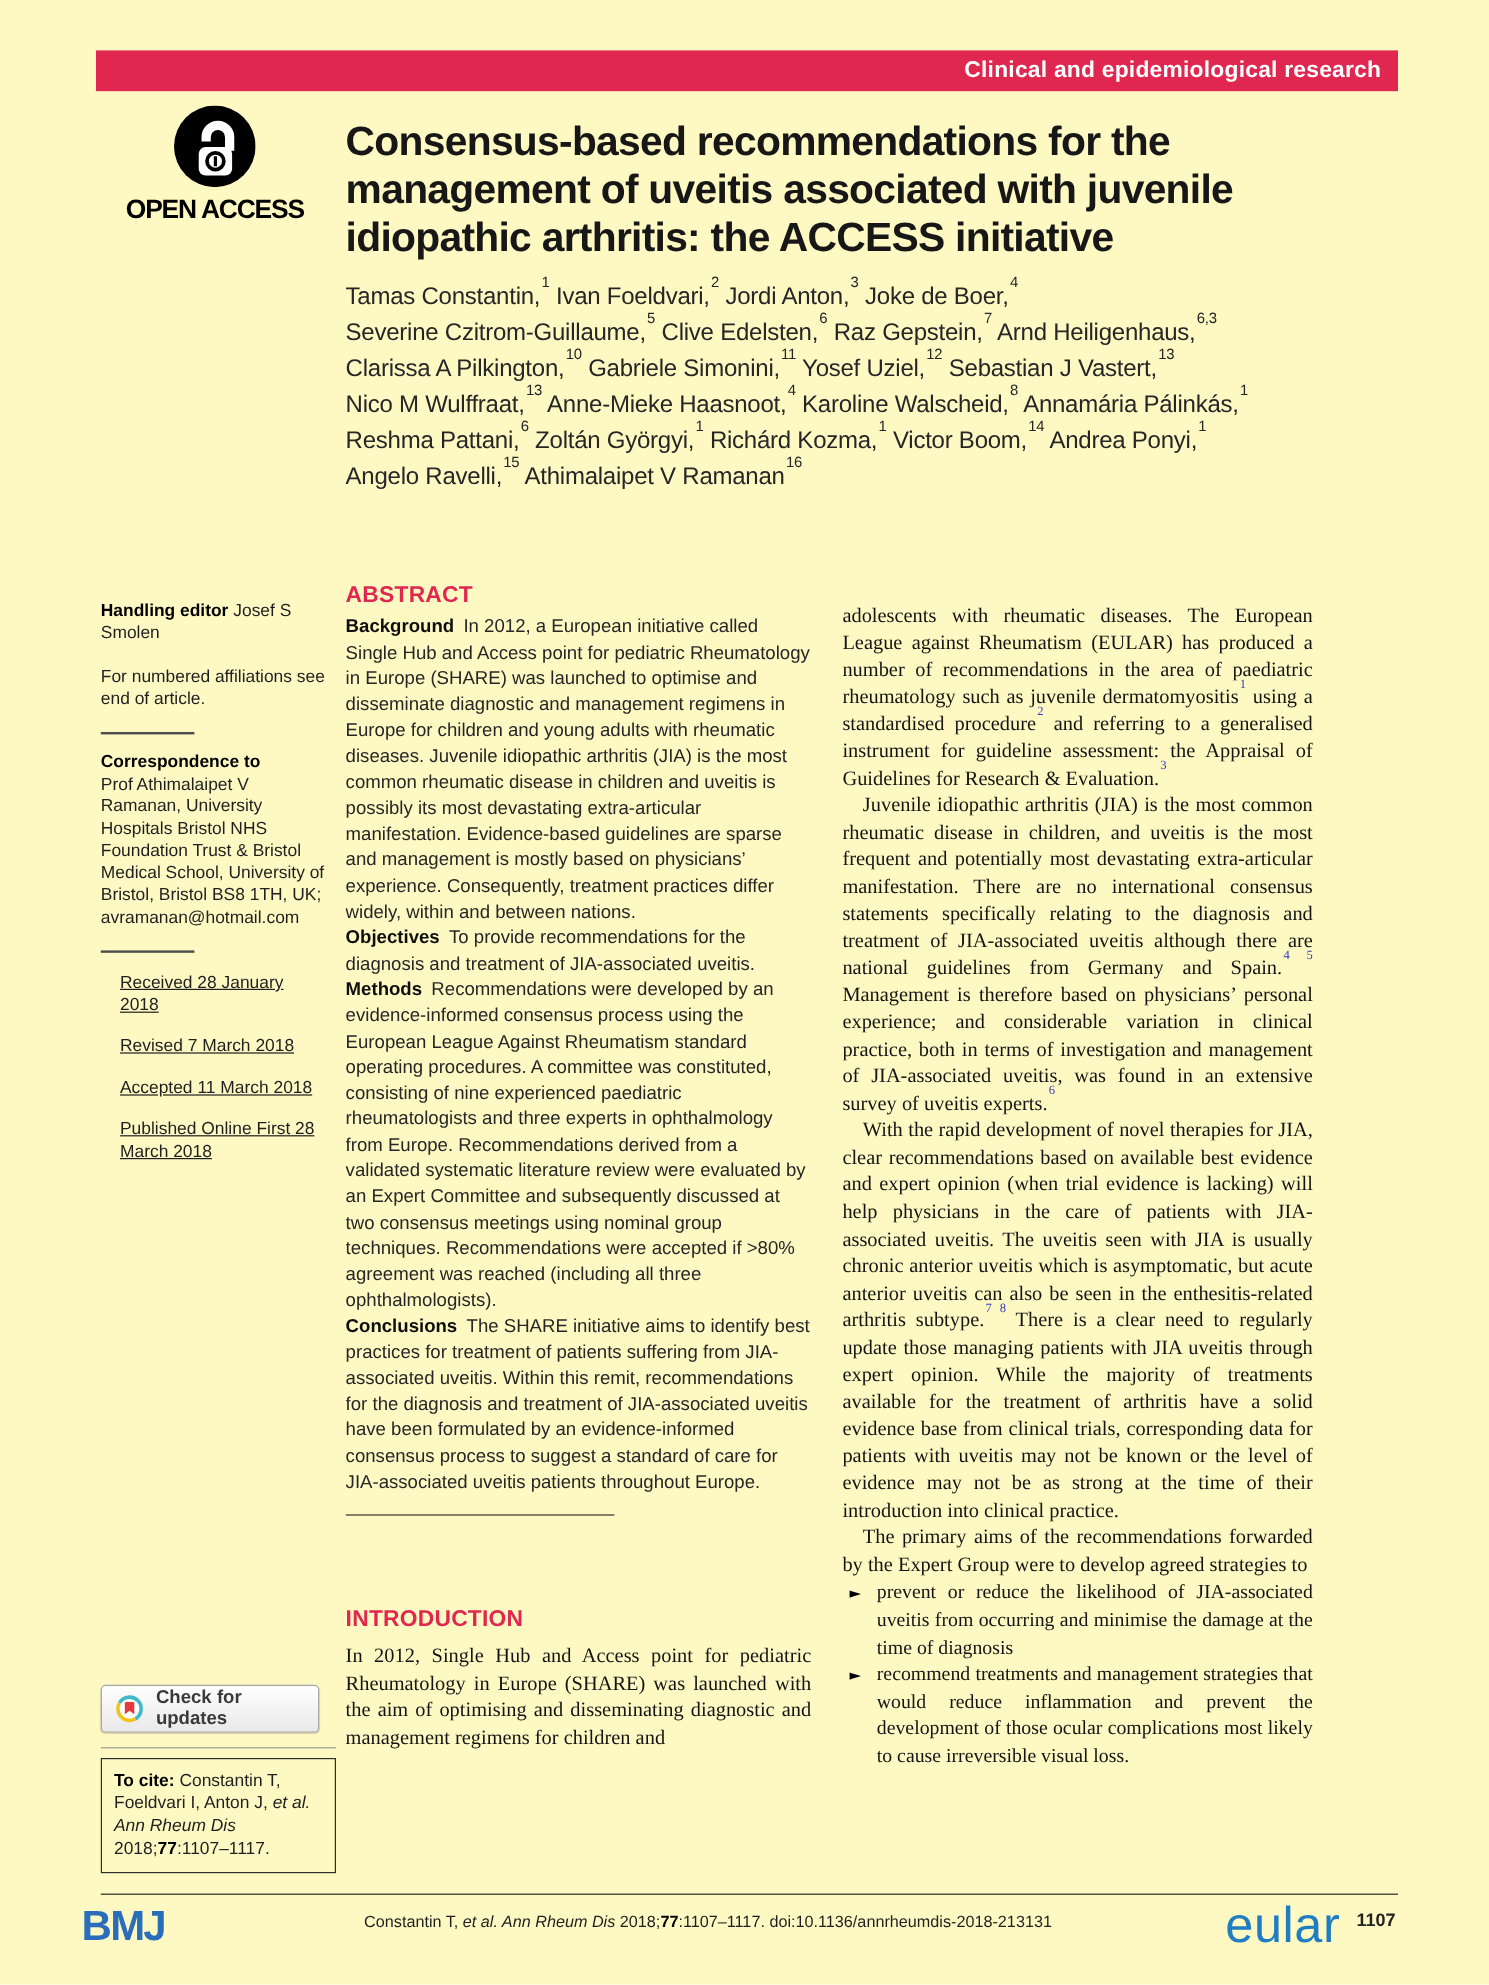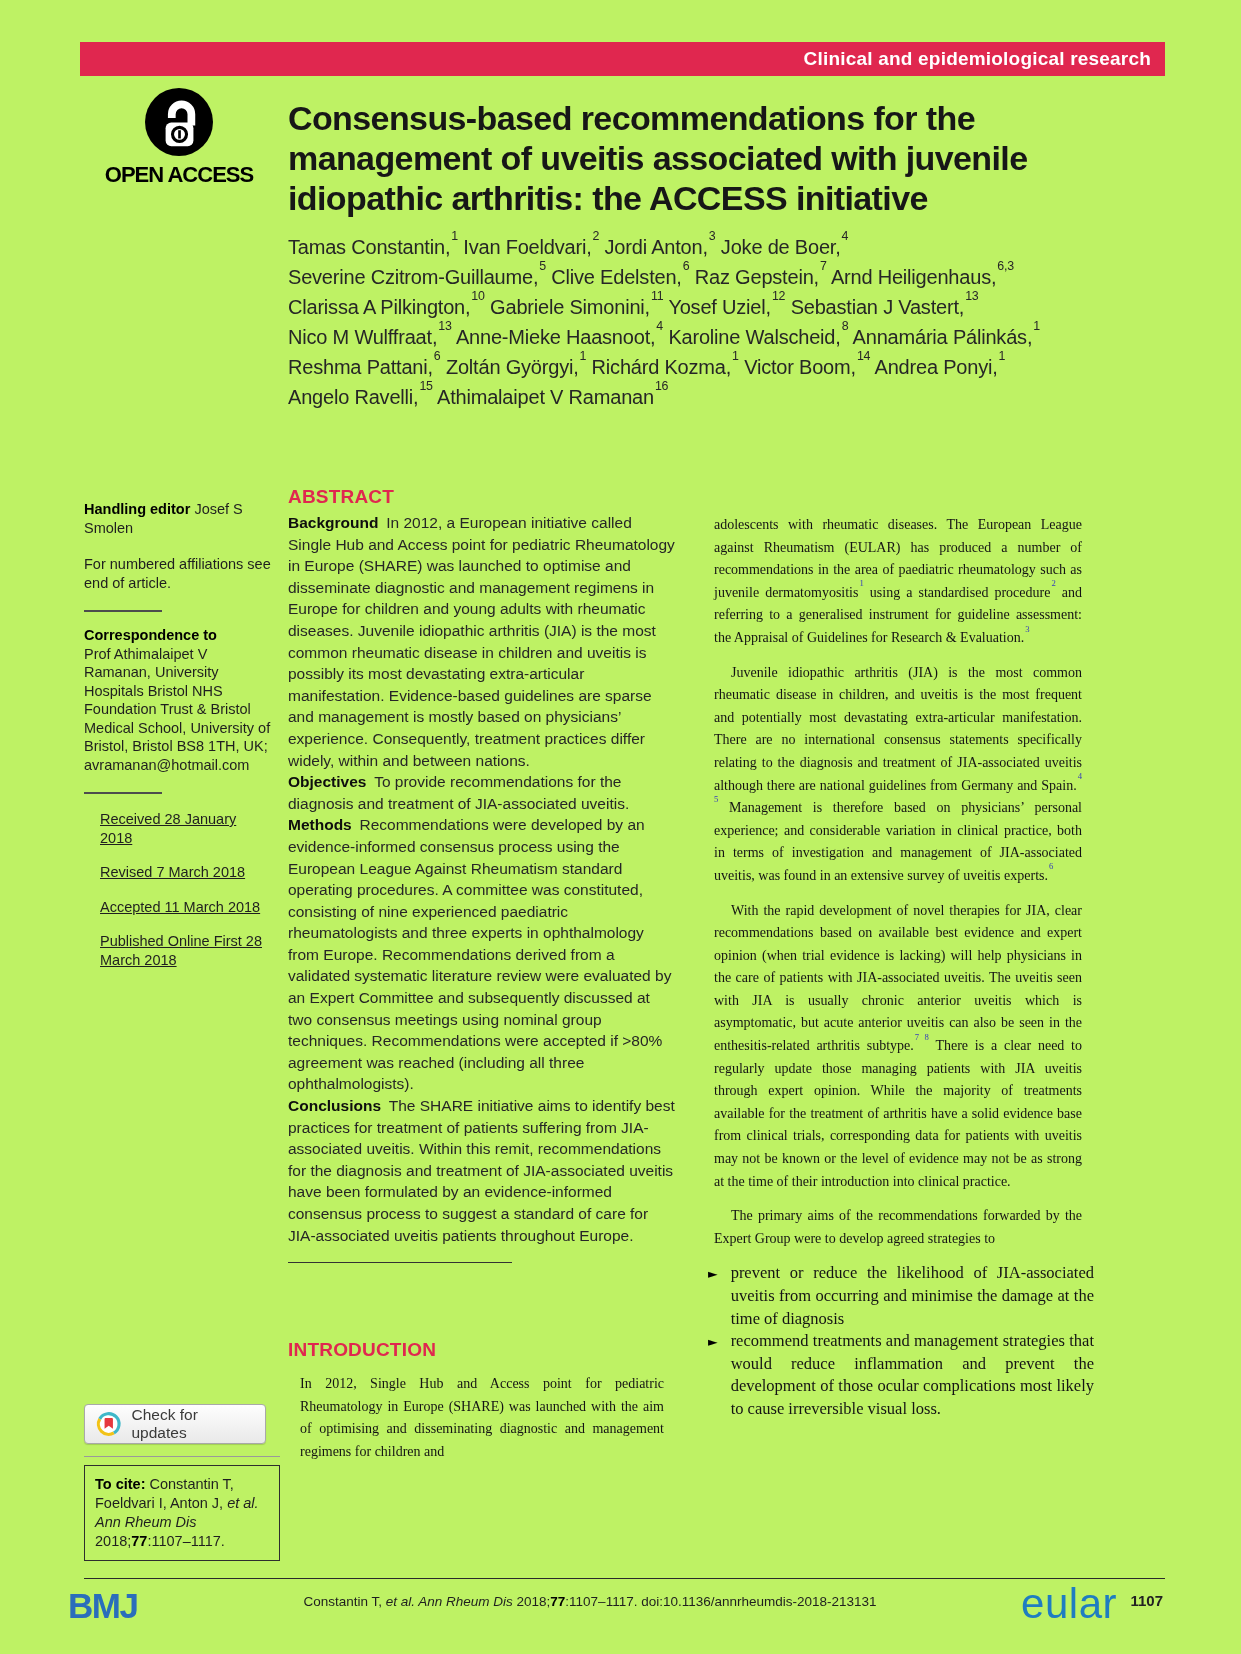--- a/index.html
+++ b/index.html
@@ -1,18 +1,18 @@
 <!DOCTYPE html>
 <html><head>
 <meta charset="utf-8">
 <style>
   * { box-sizing: border-box; }
   html,body { margin:0; padding:0; background:#fff; }
   .page {
-    position:relative; width:1241px; height:1654px; background:#bef264;
+    position:relative; width:1241px; height:1654px; background:#fef9c3;
     font-family:"Liberation Sans", sans-serif; color:#1c1c1c; overflow:hidden;
   }
   sup { font-size:62%; line-height:0; position:relative; top:-0.55em; margin-left:1px; }
 
   
   .banner {
     position:absolute; left:80px; top:42px; width:1085px; height:34px;
     background:#e0274f; color:#fff; display:flex; align-items:center; justify-content:flex-end;
     padding-right:14px; font-size:19px; font-weight:700; letter-spacing:0.2px;
   }
@@ -35,37 +35,37 @@
   .sidebar p { margin:0 0 18px 0; }
   .sidebar b { color:#000; }
   .sb-divider { border:none; border-top:2px solid #4d4d4d; width:78px; margin:16px 0 14px 0; }
   .sb-block b { display:inline; }
   .dates div { margin:16px;text-decoration:underline; }
 
   .sidebar-bottom { position:absolute; left:84px; top:1404px; width:198px; }
   .check-btn {
     width:182px; height:40px; border:1px solid #a9a9a9; border-radius:4px;
     background:linear-gradient(#fefefe,#e9e9e9); box-shadow:0 1px 1px rgba(0,0,0,.15);
-    display:flex; align-items:center; gap:9px; padding:16px 10px; cursor:pointer;
+    display:flex; align-items:center; gap:9px; padding:16px 10px; cursor:pointer;font-weight:bold;
   }
   .check-btn span { font-size:15.5px; color:#3a3a3a; }
   .cite-divider { border:none; border-top:1px solid #9a9a9a; margin:12px 0 8px 0; width:196px; }
   .cite-box { border:1.5px solid #2e2e2e; padding:9px 10px; width:196px; font-size:14.5px; line-height:19px; color:#1f1f1f; }
   .cite-box b { color:#000; }
 
   
   .sec-h { margin:0 0 4px 0; font-size:19px; font-weight:800; color:#e0274f; letter-spacing:0.2px; }
 
   
   .colmid { position:absolute; left:288px; top:486px; width:388px; height:1082px; overflow:hidden; }
   .abs-p { margin:0; font-size:15.5px; line-height:21.6px; color:#262626; }
   .abs-p b { color:#0e0e0e; }
   .mid-divider { border:none; border-top:1.5px solid #333; width:224px; margin:16px 0 0 0; }
   .intro-h { margin:76px 0 8px 0; }
-  .ser-p { margin:12px; font-family:"Liberation Serif", serif; font-size:14px; line-height:22.6px; color:#141414; text-align:justify; }
+  .ser-p { margin:0; font-family:"Liberation Serif", serif; font-size:17px; line-height:22.6px; color:#141414; text-align:justify; }
   .ser-p.indent { text-indent:17px; }
   .ref { color:#343cbb; }
 
   
   .colright { position:absolute; left:702px; top:502px; width:392px; height:1068px; overflow:hidden; }
   .aims { padding-left:6px; margin-top:1px; }
   .bullet { display:flex; gap:13px; margin:0; }
   .b-marker { flex:0 0 auto; font-size:12.5px; padding-top:4px; color:#000; font-family:"DejaVu Sans", sans-serif; }
   .b-text { font-family:"Liberation Serif", serif; font-size:16.5px; line-height:22.6px; color:#141414; text-align:justify; }
 

